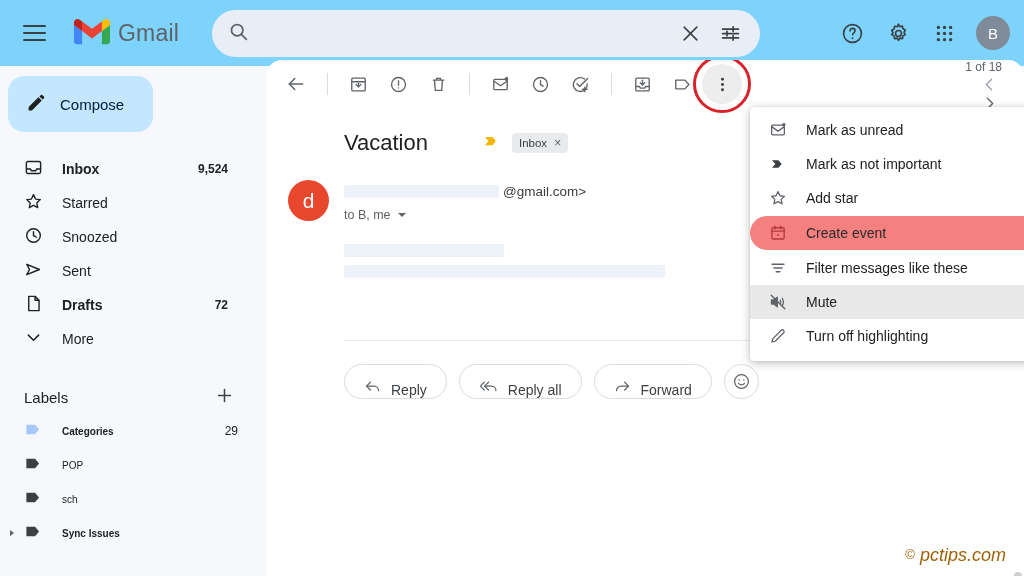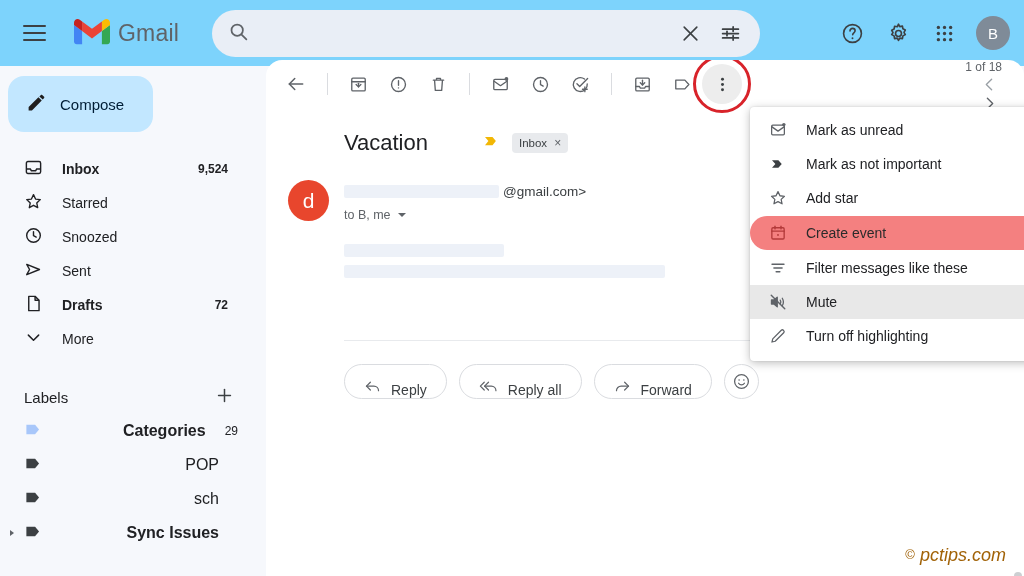--- a/index.html
+++ b/index.html
@@ -92,21 +92,21 @@
   .label-item {
     height: 34px; display: flex; align-items: center;
     padding-left: 24px; padding-right: 20px; gap: 19px; cursor: pointer;
     position: relative;
   }
   .label-item .twisty {
     position: absolute; left: 10px; width: 0; height: 0;
     border-left: 4px solid #5f6368;
     border-top: 3.5px solid transparent; border-bottom: 3.5px solid transparent;
   }
-  .label-text { font-size: 16px; color: #202124; flex: 1; text-align: right; }
+  .label-text { font-size: 10px; color: #202124; flex: 1; }
   .label-text.bold { font-weight: bold; }
   .label-count { font-size: 12px; color: #202124; }
 
   
   #main {
     position: absolute; left: 266px; top: 60px;
     width: 758px; height: 516px;
     background: #FFFFFF; border-radius: 16px 16px 0 0;
     overflow: hidden;
   }

